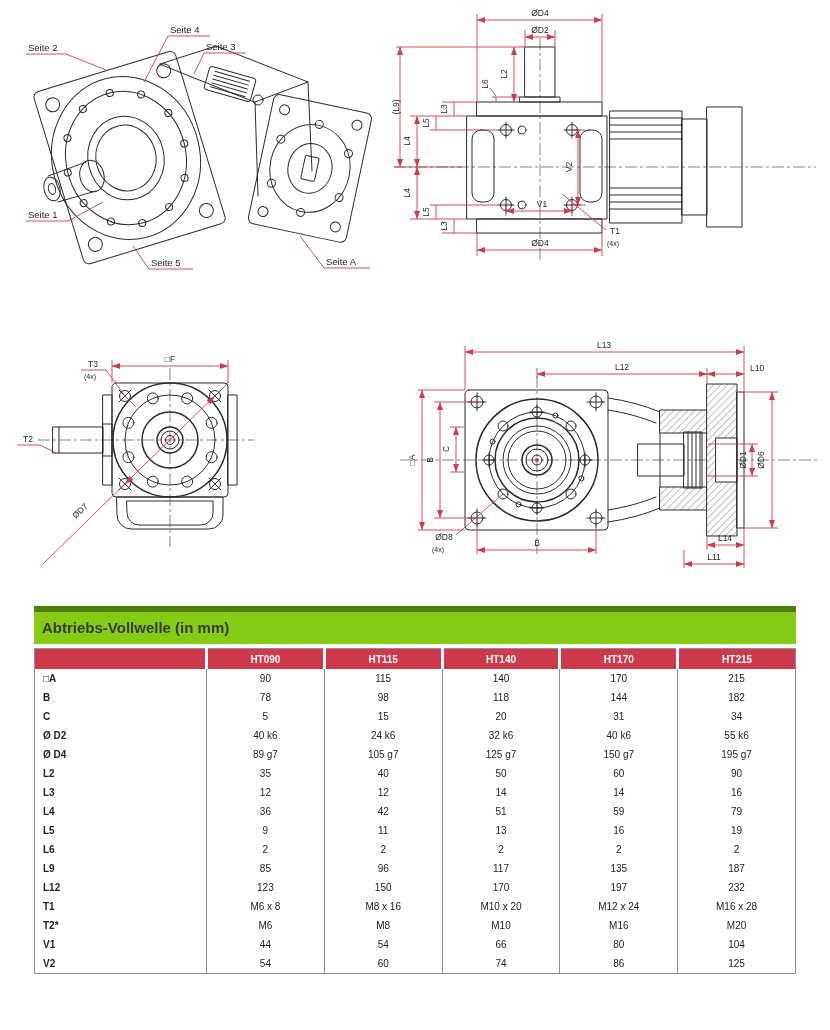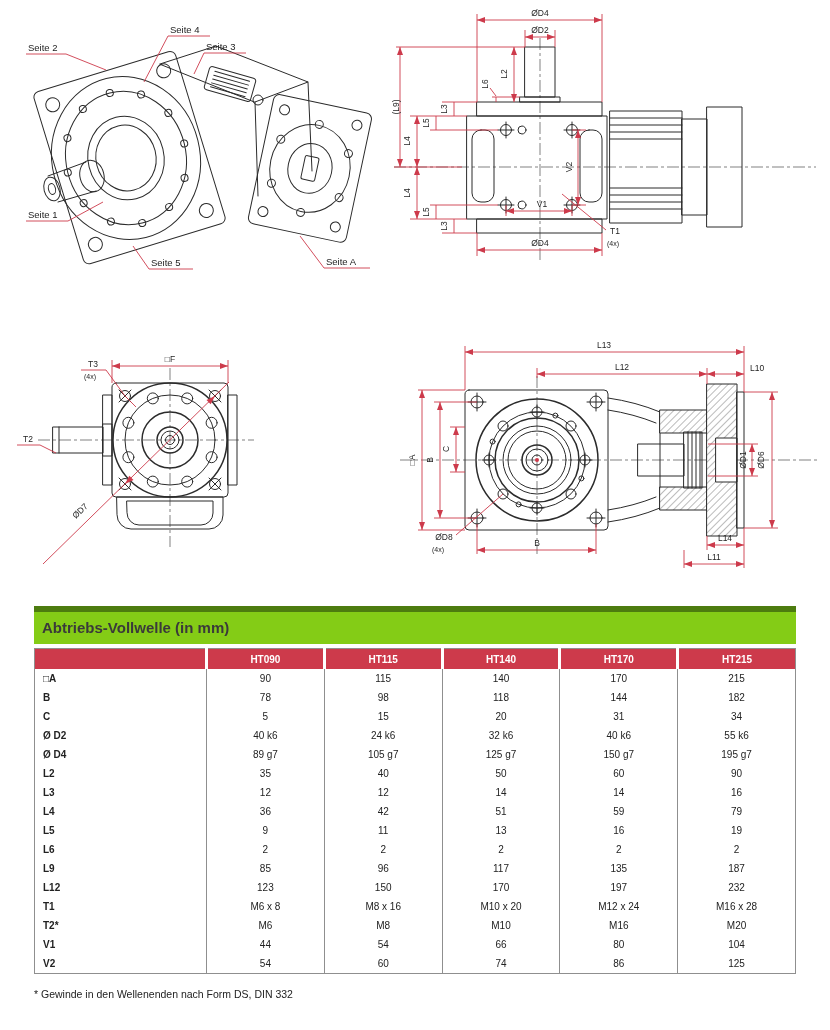--- a/index.html
+++ b/index.html
@@ -542,16 +542,15 @@
           <tr>
             <td class="rowlabel">V2</td>
             <td class="val">54</td>
             <td class="val">60</td>
             <td class="val">74</td>
             <td class="val">86</td>
             <td class="val">125</td>
           </tr>
         </tbody>
     </table>
-    <div class="footnote">* Gewinde in den Wellenenden nach Form DS, DIN 332</div>
   </div>
 
 </div>
 
 </body></html>

